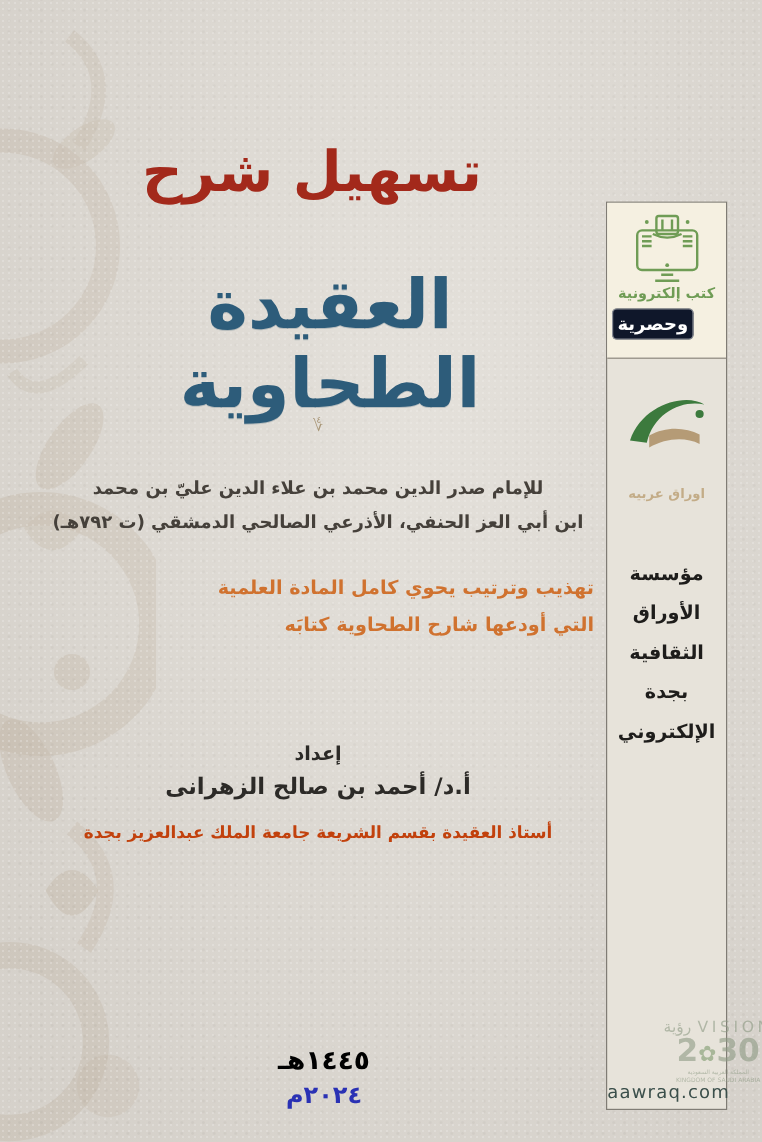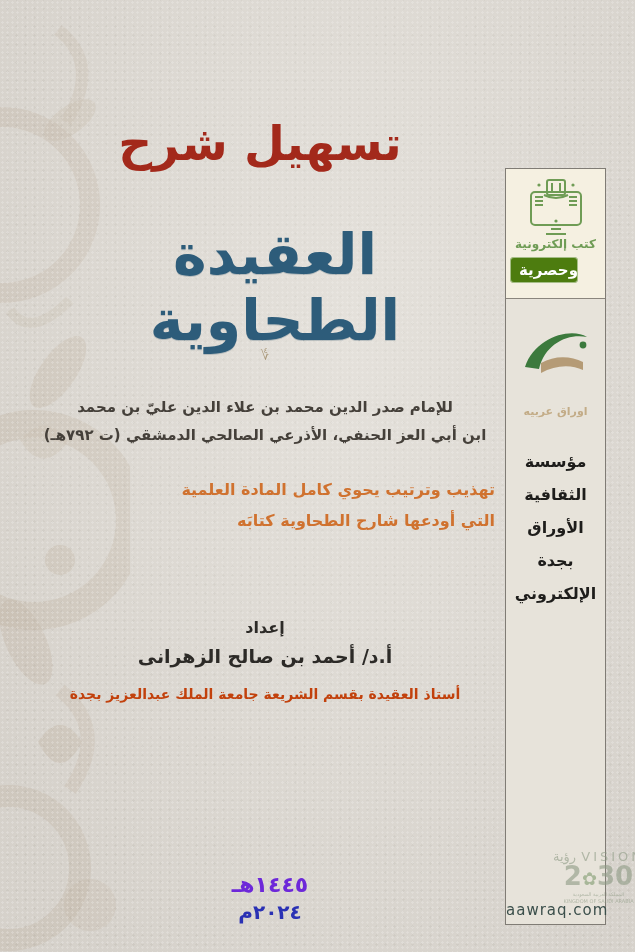--- a/index.html
+++ b/index.html
@@ -54,47 +54,47 @@
   .preparer-name{
     left:35px;top:645px;width:460px;z-index:3;
     font-size:19px;font-weight:bold;color:#2c2a27;
   }
   .preparer-affiliation{
     left:35px;top:686px;width:460px;z-index:3;
     font-size:14px;font-weight:bold;color:#c2410c;
   }
   .year-hijri{
     left:160px;top:872px;width:220px;z-index:3;
-    font-size:22px;font-weight:bold;color:#6d28d9;text-align:center;
+    font-size:22px;font-weight:bold;color:#000000;text-align:center;
   }
   .year-greg{
     left:160px;top:900px;width:220px;z-index:3;
     font-size:20px;font-weight:bold;color:#2a31b4;
   }
 
   
   .sidebar{
     left:505px;top:168px;width:101px;height:757px;z-index:4;
     background:#e7e3da;border:1px solid #807c75;box-sizing:border-box;
   }
   .ebadge{
     position:absolute;left:0;top:0;width:100%;height:130px;
     background:#f5f0e1;border-bottom:1px solid #8a857d;box-sizing:border-box;
   }
   .ebadge svg{display:block;margin:8px auto 0 auto;}
   .ebadge-line1{font-size:12px;font-weight:bold;color:#6f9c55;text-align:center;margin-top:2px;}
   .exclusive-chip{
     position:absolute;left:4px;top:88px;width:68px;height:26px;line-height:26px;
-    background:#4d7c0f;border-radius:4px;color:#fff;font-size:15px;font-weight:bold;
+    background:#0f172a;border-radius:4px;color:#fff;font-size:15px;font-weight:bold;text-align:center;
     box-shadow:0 0 0 1px rgba(255,255,255,.5) inset;
   }
   .awraq{position:absolute;left:0;top:160px;width:100%;text-align:center;}
   .awraq-word{font-size:11px;color:#c3ac87;font-weight:bold;margin-top:20px;}
   .publisher-name{
-    position:absolute;left:0;top:276px;width:100%;text-align:center;
+    position:absolute;left:0;top:292px;width:100%;text-align:center;
     font-size:16px;font-weight:bold;color:#1e1d1b;line-height:33px;
   }
   .copyright{
     position:absolute;left:0;top:524px;width:100%;text-align:center;
     font-size:9.5px;font-weight:bold;color:#27439b;line-height:20px;
   }
   .vision{position:absolute;left:0;top:680px;width:100%;text-align:center;opacity:.6;color:#8e9b85;padding-left:43px;}
   .vision-row1{font-size:13px;letter-spacing:1px;direction:rtl;}
   .vision-row1 .en{letter-spacing:3px;}
   .vision-year{font-size:26px;font-weight:bold;line-height:24px;}
@@ -180,22 +180,22 @@
     <svg width="74" height="52" viewBox="0 0 74 52">
       <path d="M6 38 C16 8 52 -2 68 8 C50 4 26 14 20 40 Z" fill="#3c7a3d"></path>
       <circle cx="64" cy="16" r="3.4" fill="#3c7a3d"></circle>
       <path d="M22 34 C36 26 52 27 64 33 L64 41 C52 35 36 36 22 44 Z" fill="#b59b76"></path>
     </svg>
     <div class="awraq-word rtl">اوراق عربيه</div>
   </div>
 
   <div class="publisher-name rtl">
     <div>مؤسسة</div>
+    <div>الأوراق</div>
     <div>الثقافية</div>
-    <div>الأوراق</div>
     <div>بجدة</div>
     <div>الإلكتروني</div>
   </div>
 
 
   <div class="vision">
     <div class="vision-row1">
       <span class="en">VISION</span>
       <span>رؤية</span>
     </div>

